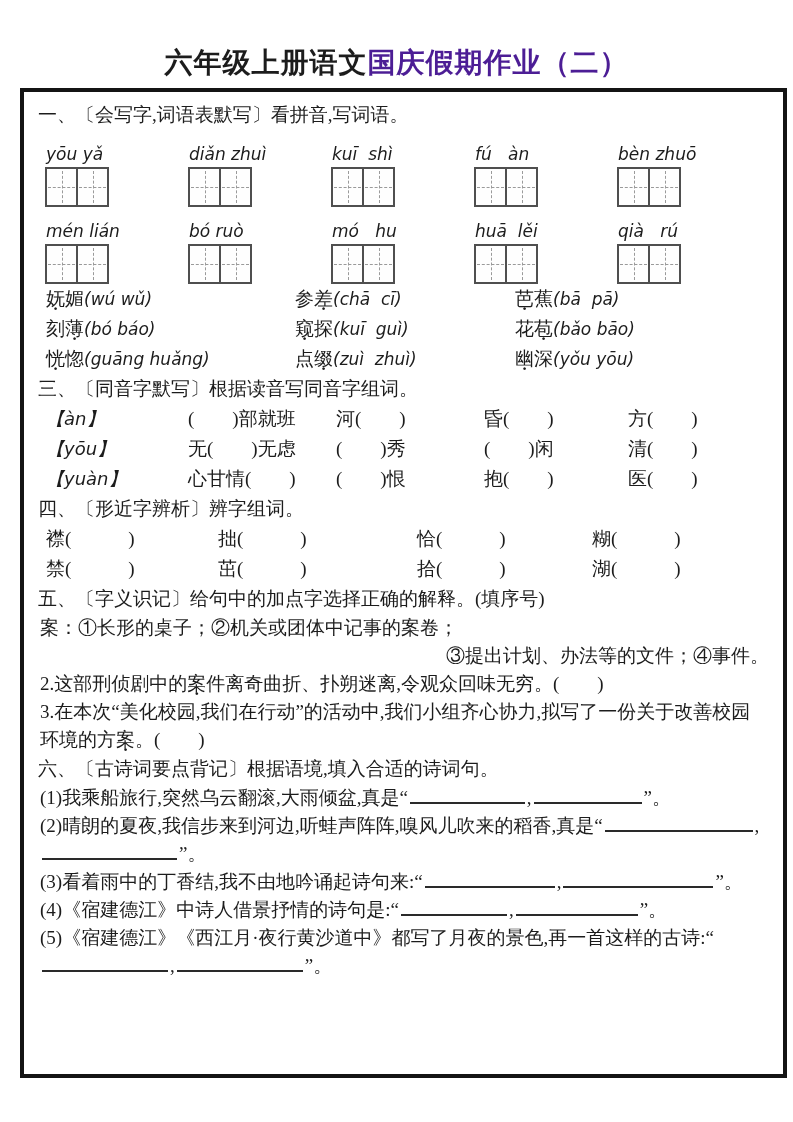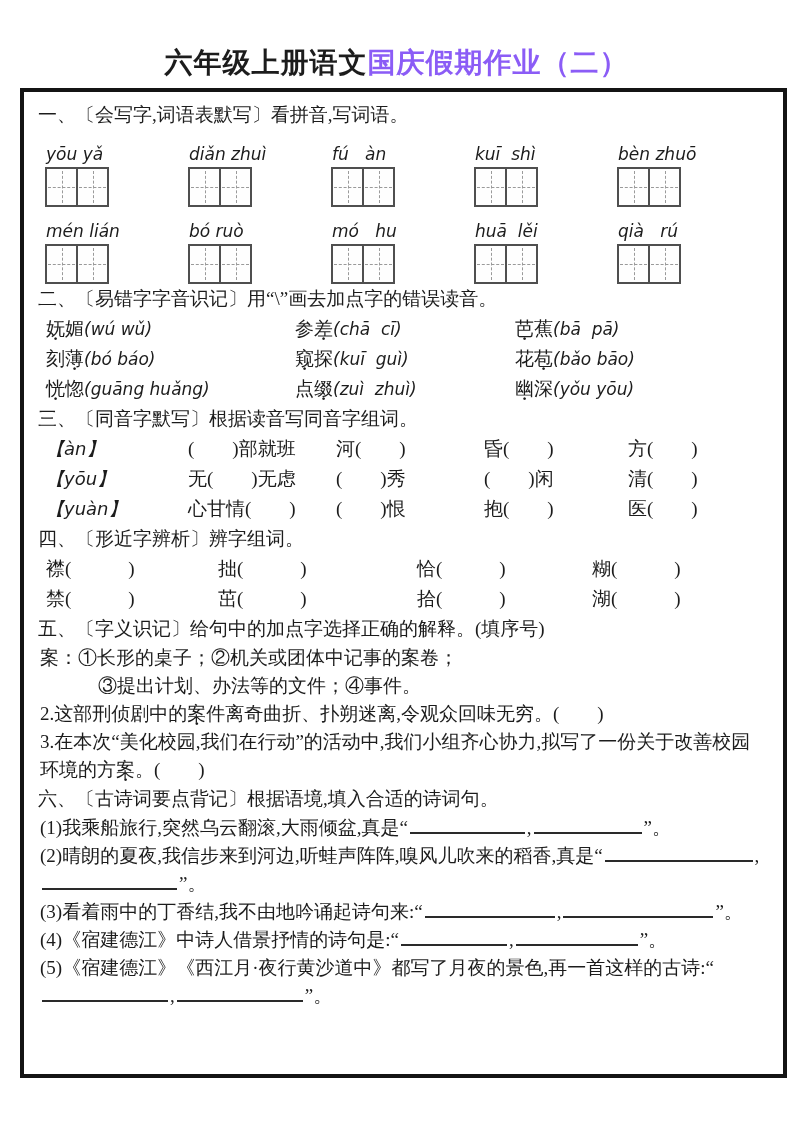--- a/index.html
+++ b/index.html
@@ -5,21 +5,21 @@
   * { box-sizing: border-box; }
   body { margin: 0; background: #ffffff; }
   .page {
     width: 793px; height: 1122px; background: #ffffff; position: relative;
     font-family: "Liberation Serif", serif; color: #1c1c1c; overflow: hidden;
   }
   .title {
     position: absolute; top: 44px; left: 0; right: 0; margin: 0;
     text-align: center; font-size: 28px; font-weight: bold; letter-spacing: 1px;
   }
-  .title .red { color: #8b5cf6; }
+  .title .red { color: #4c1d95; }
   .sheet {
     position: absolute; left: 20px; top: 88px; width: 767px; height: 990px;
     border: 4px solid #141414; padding: 8px 14px 6px 14px; overflow: hidden;
   }
   .heading { font-size: 19px; line-height: 30px; white-space: nowrap; }
   
   .py-row { display: flex; padding-left: 7px; margin-top: 13px; }
   .py-unit { width: 143px; }
   .pinyin {
     font-family: "DejaVu Sans", sans-serif; font-style: italic;
@@ -38,21 +38,21 @@
     bottom: -8px; font-weight: bold; line-height: 1; font-size: 17px;
   }
   .py-inline { font-family: "DejaVu Sans", sans-serif; font-style: italic; font-size: 17px; }
   
   .s3-row { display: grid; grid-template-columns: 142px 148px 148px 144px 1fr; padding-left: 8px; font-size: 19px; line-height: 30px; }
   .s3-label { font-family: "DejaVu Sans", sans-serif; font-style: italic; font-size: 18px; }
   
   .s4-row { display: grid; grid-template-columns: 172px 199px 175px 1fr; padding-left: 8px; font-size: 19px; line-height: 30px; }
   
   .text-line, .sentence { font-size: 19px; line-height: 28px; padding-left: 2px; }
-  .indent { padding-left: 60px; }
+  .indent { padding-left: 60px; text-align: right; }
   .blank {
     display: inline-block; border-bottom: 2px solid #2a2a2a; height: 15px;
     vertical-align: baseline; margin: 0 2px;
   }
 </style>
 </head>
 <body>
 
 <div class="page">
 
@@ -70,34 +70,34 @@
           </div>
       </div>
       <div class="py-unit">
         <div class="pinyin">diǎn zhuì</div>
         <div class="tzg">
             <div class="tzg-cell"></div>
             <div class="tzg-cell"></div>
           </div>
       </div>
       <div class="py-unit">
+        <div class="pinyin">kuī&nbsp;&nbsp;shì</div>
+        <div class="tzg">
+            <div class="tzg-cell"></div>
+            <div class="tzg-cell"></div>
+          </div>
+      </div>
+      <div class="py-unit">
         <div class="pinyin">fú&nbsp;&nbsp;&nbsp;àn</div>
         <div class="tzg">
             <div class="tzg-cell"></div>
             <div class="tzg-cell"></div>
           </div>
       </div>
       <div class="py-unit">
-        <div class="pinyin">kuī&nbsp;&nbsp;shì</div>
-        <div class="tzg">
-            <div class="tzg-cell"></div>
-            <div class="tzg-cell"></div>
-          </div>
-      </div>
-      <div class="py-unit">
         <div class="pinyin">bèn zhuō</div>
         <div class="tzg">
             <div class="tzg-cell"></div>
             <div class="tzg-cell"></div>
           </div>
       </div>
     </div>
     <div class="py-row">
       <div class="py-unit">
         <div class="pinyin">mén lián</div>
@@ -129,21 +129,20 @@
       </div>
       <div class="py-unit">
         <div class="pinyin">qià&nbsp;&nbsp;&nbsp;rú</div>
         <div class="tzg">
             <div class="tzg-cell"></div>
             <div class="tzg-cell"></div>
           </div>
       </div>
     </div>
 
-    <div class="heading">二、〔易错字字音识记〕用“\”画去加点字的错误读音。</div>
     <div class="s2-grid">
       <span><span></span><span class="dotted">妩</span><span>媚</span><span class="py-inline">(wú wǔ)</span></span>
       <span><span>参</span><span class="dotted">差</span><span></span><span class="py-inline">(chā&nbsp;&nbsp;cī)</span></span>
       <span><span></span><span class="dotted">芭</span><span>蕉</span><span class="py-inline">(bā&nbsp;&nbsp;pā)</span></span>
       <span><span>刻</span><span class="dotted">薄</span><span></span><span class="py-inline">(bó báo)</span></span>
       <span><span></span><span class="dotted">窥</span><span>探</span><span class="py-inline">(kuī&nbsp;&nbsp;guì)</span></span>
       <span><span>花</span><span class="dotted">苞</span><span></span><span class="py-inline">(bǎo bāo)</span></span>
       <span><span></span><span class="dotted">恍</span><span>惚</span><span class="py-inline">(guāng huǎng)</span></span>
       <span><span>点</span><span class="dotted">缀</span><span></span><span class="py-inline">(zuì&nbsp;&nbsp;zhuì)</span></span>
       <span><span></span><span class="dotted">幽</span><span>深</span><span class="py-inline">(yǒu yōu)</span></span>

